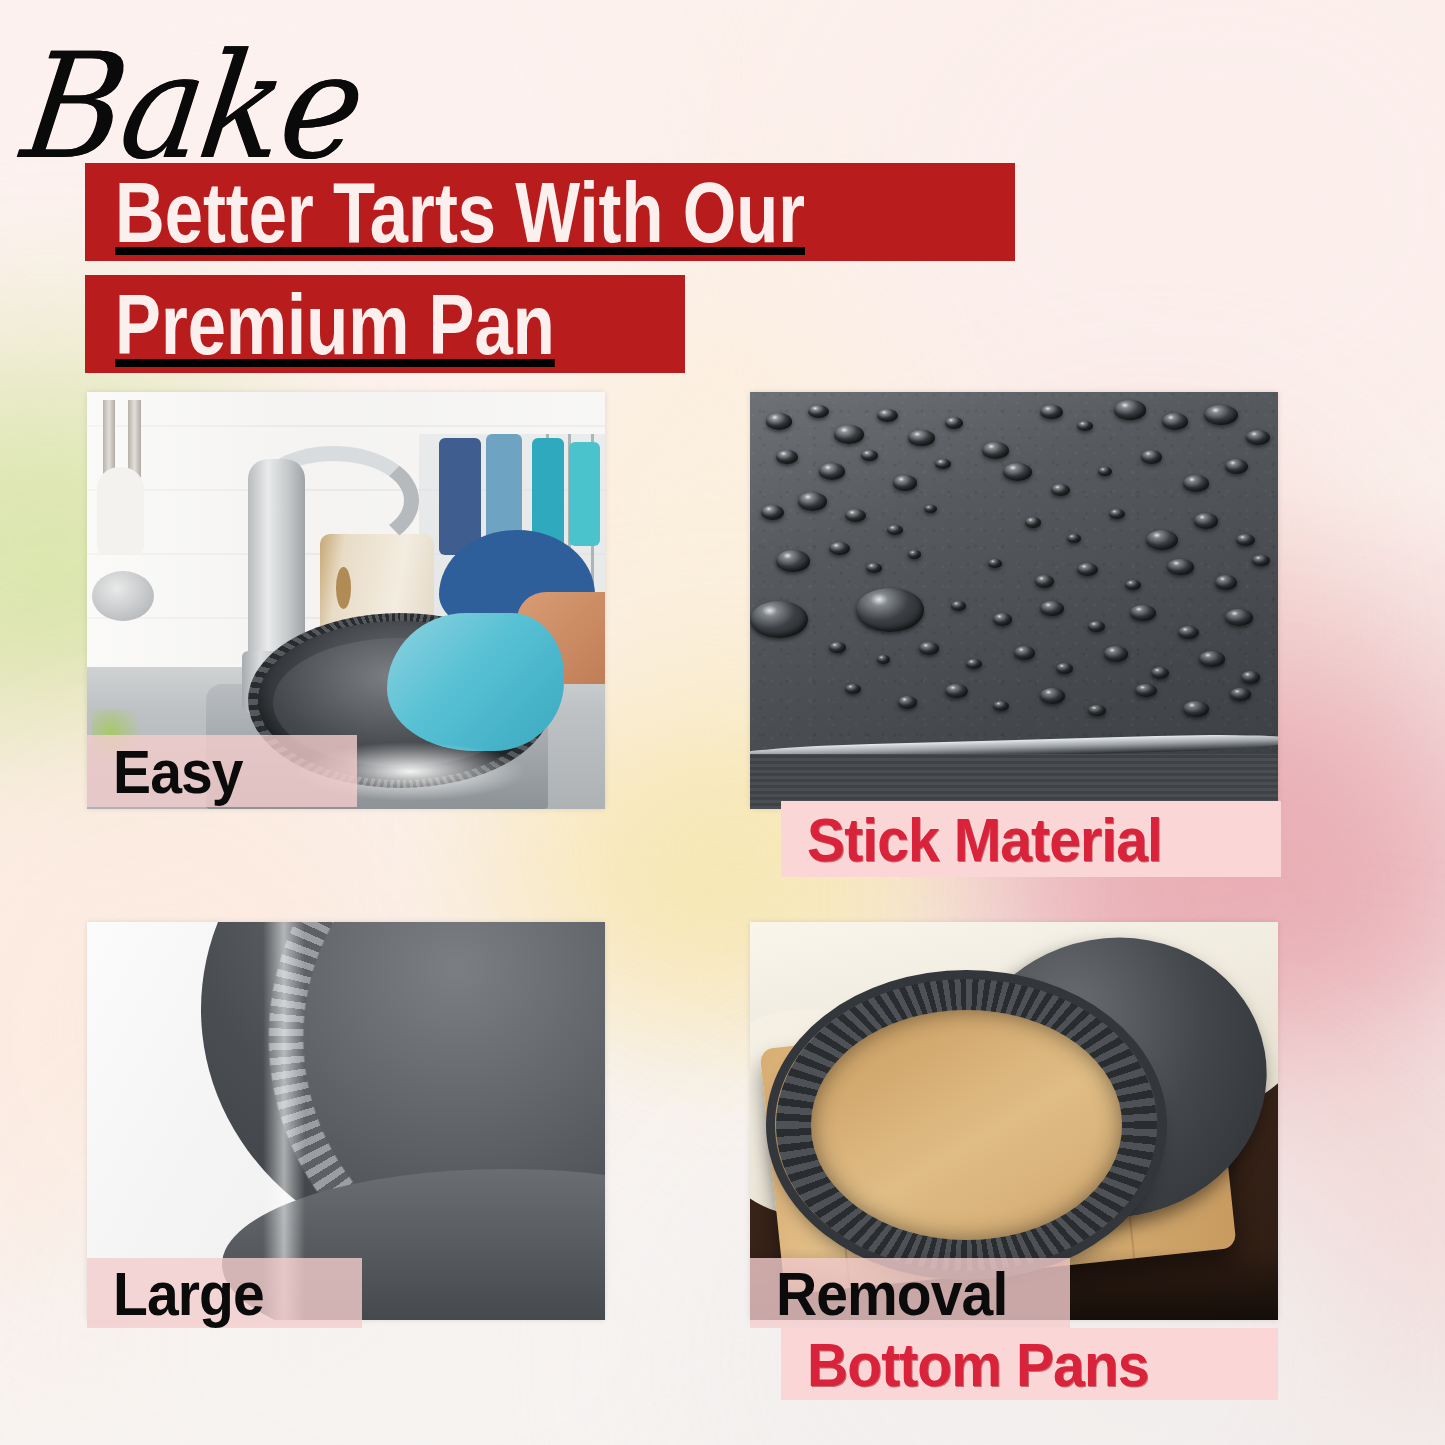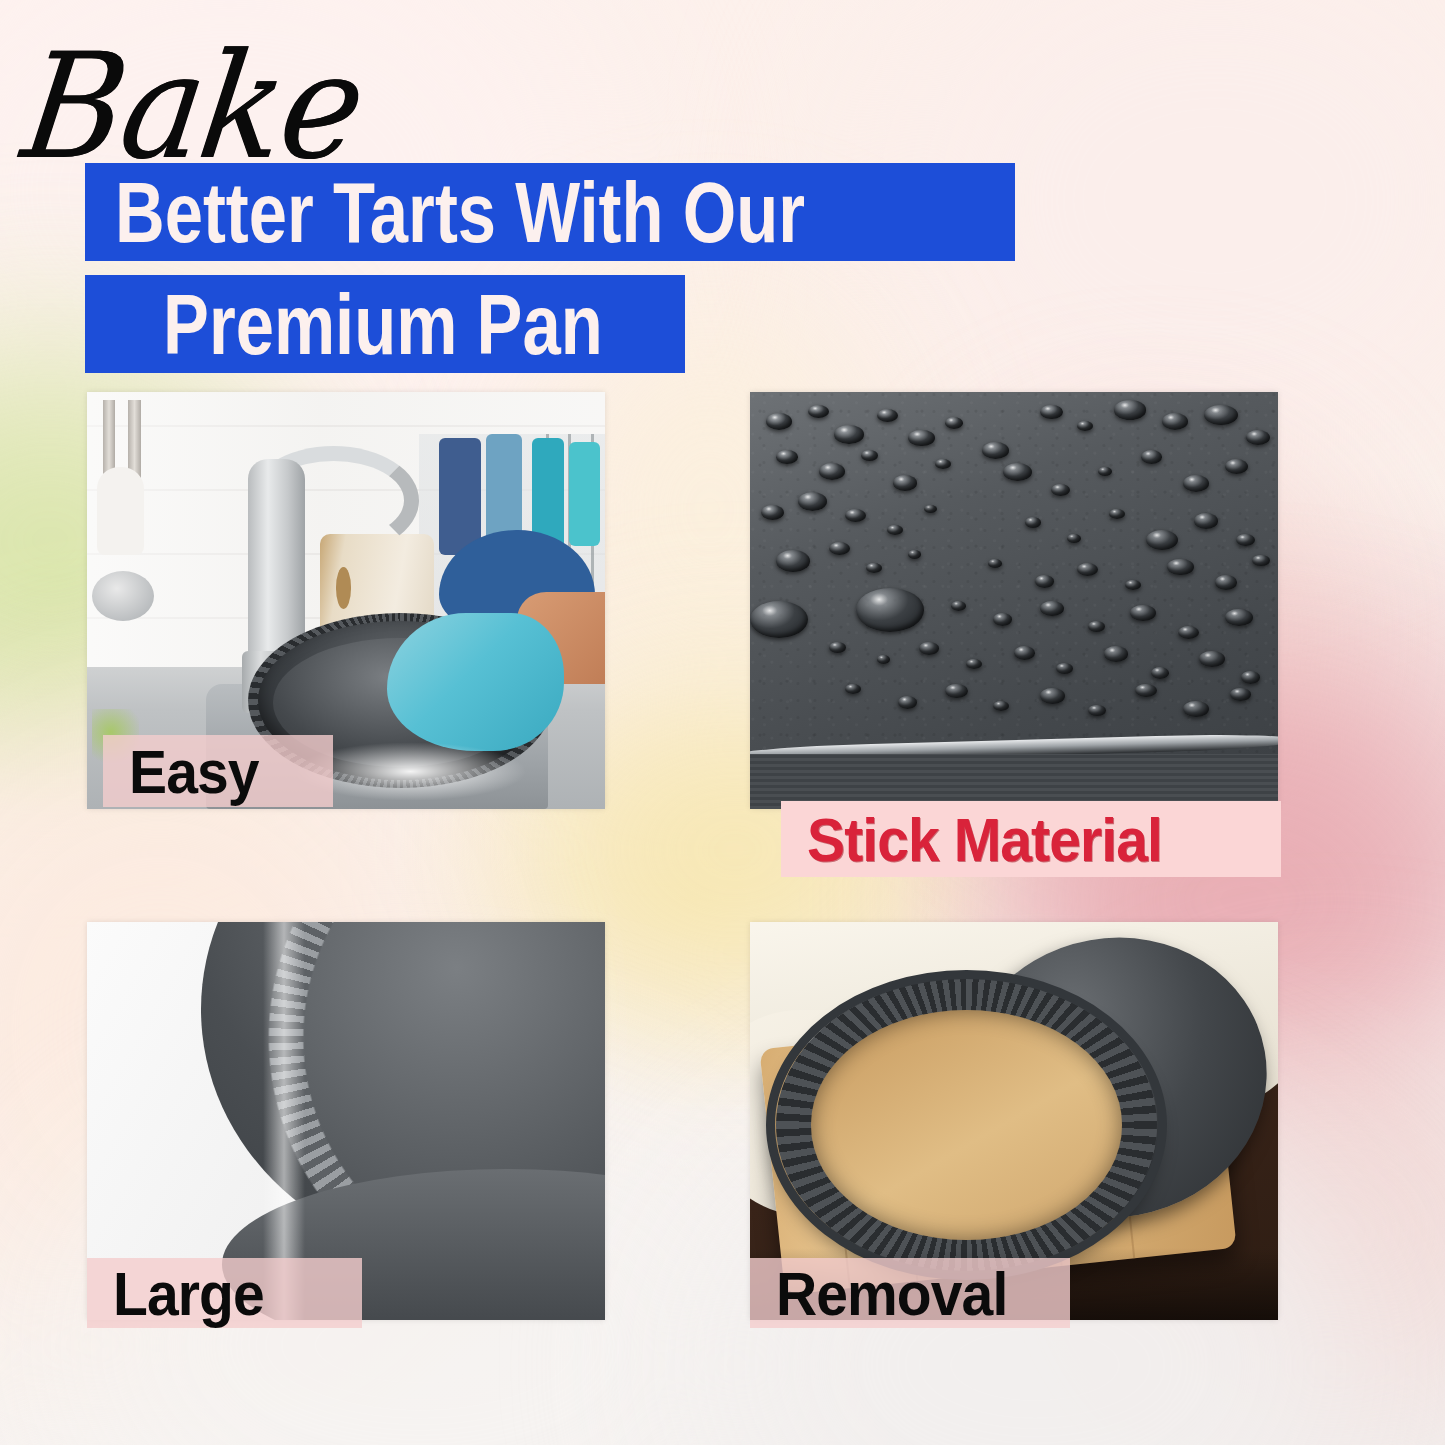--- a/index.html
+++ b/index.html
@@ -50,37 +50,38 @@
     letter-spacing: -2px;
     z-index: 6;
     line-height: 1;
     transform: skewX(-8deg) scale(1.06, 1.14);
     transform-origin: left top;
     text-shadow: 0.5px 0 0 #0a0a0a;
   }
 
   .banner {
     position: absolute;
-    background: #1d4ed8;
+    background: #b91c1c;
     z-index: 4;
     display: flex;
     align-items: center;
+    text-decoration: underline;
   }
   .banner span {
     font-family: "Liberation Sans", sans-serif;
     font-weight: 700;
     color: #fcf0ee;
     white-space: nowrap;
     transform: scaleX(.80);
     transform-origin: left center;
     letter-spacing: 0px;
   }
   .banner-1 { left: 85px;  top: 163px; width: 930px; height: 98px; }
   .banner-1 span { font-size: 86px; margin-left: 30px; }
-  .banner-2 { left: 85px;  top: 275px; width: 600px; height: 98px; padding-left: 48px; }
+  .banner-2 { left: 85px;  top: 275px; width: 600px; height: 98px; }
   .banner-2 span { font-size: 86px; margin-left: 30px; }
 
   
   .tile {
     position: absolute;
     overflow: hidden;
     background: #ddd;
     box-shadow: 0 0 6px rgba(0,0,0,.10);
   }
   .tile-tl { left: 87px;  top: 392px;  width: 518px; height: 417px; }
@@ -243,21 +244,21 @@
     margin-left: 26px; letter-spacing: -1px;
   }
   .cap-bot span {
     font-family: "Liberation Sans", sans-serif;
     font-weight: 700; color:#d9233a; white-space:nowrap;
     font-size: 62px; transform: scaleX(.92); transform-origin: left center;
     margin-left: 26px; letter-spacing: -1px;
     text-shadow: 1px 1px 0 rgba(160,20,35,.55);
   }
 
-  .cap-tl-top { left: 103px;  top: 735px;  width: 230px; height: 72px; }
+  .cap-tl-top { left: 87px;  top: 735px;  width: 270px; height: 72px; }
   .cap-tl-bot { left: 118px; top: 808px;  width: 492px; height: 72px; }
   .cap-tr-top { left: 750px; top: 724px;  width: 230px; height: 72px; }
   .cap-tr-bot { left: 781px; top: 801px;  width: 500px; height: 76px; }
   .cap-bl-top { left: 87px;  top: 1258px; width: 275px; height: 70px; }
   .cap-bl-bot { left: 118px; top: 1328px; width: 494px; height: 72px; }
   .cap-br-top { left: 750px; top: 1258px; width: 320px; height: 70px; }
   .cap-br-bot { left: 781px; top: 1328px; width: 497px; height: 72px; }
 </style>
 </head>
 <body>
@@ -438,14 +439,17 @@
       </div>
       <div class="bottomdisc"></div>
       <div class="ringpan"></div>
       <div class="ringlip"></div>
       <div class="shadow"></div>
     </div>
   </div>
   <div class="cap-top cap-br-top">
     <span>Removal</span>
   </div>
+  <div class="cap-bot cap-br-bot">
+    <span>Bottom  Pans</span>
+  </div>
 
 </div>
 
 </body></html>

